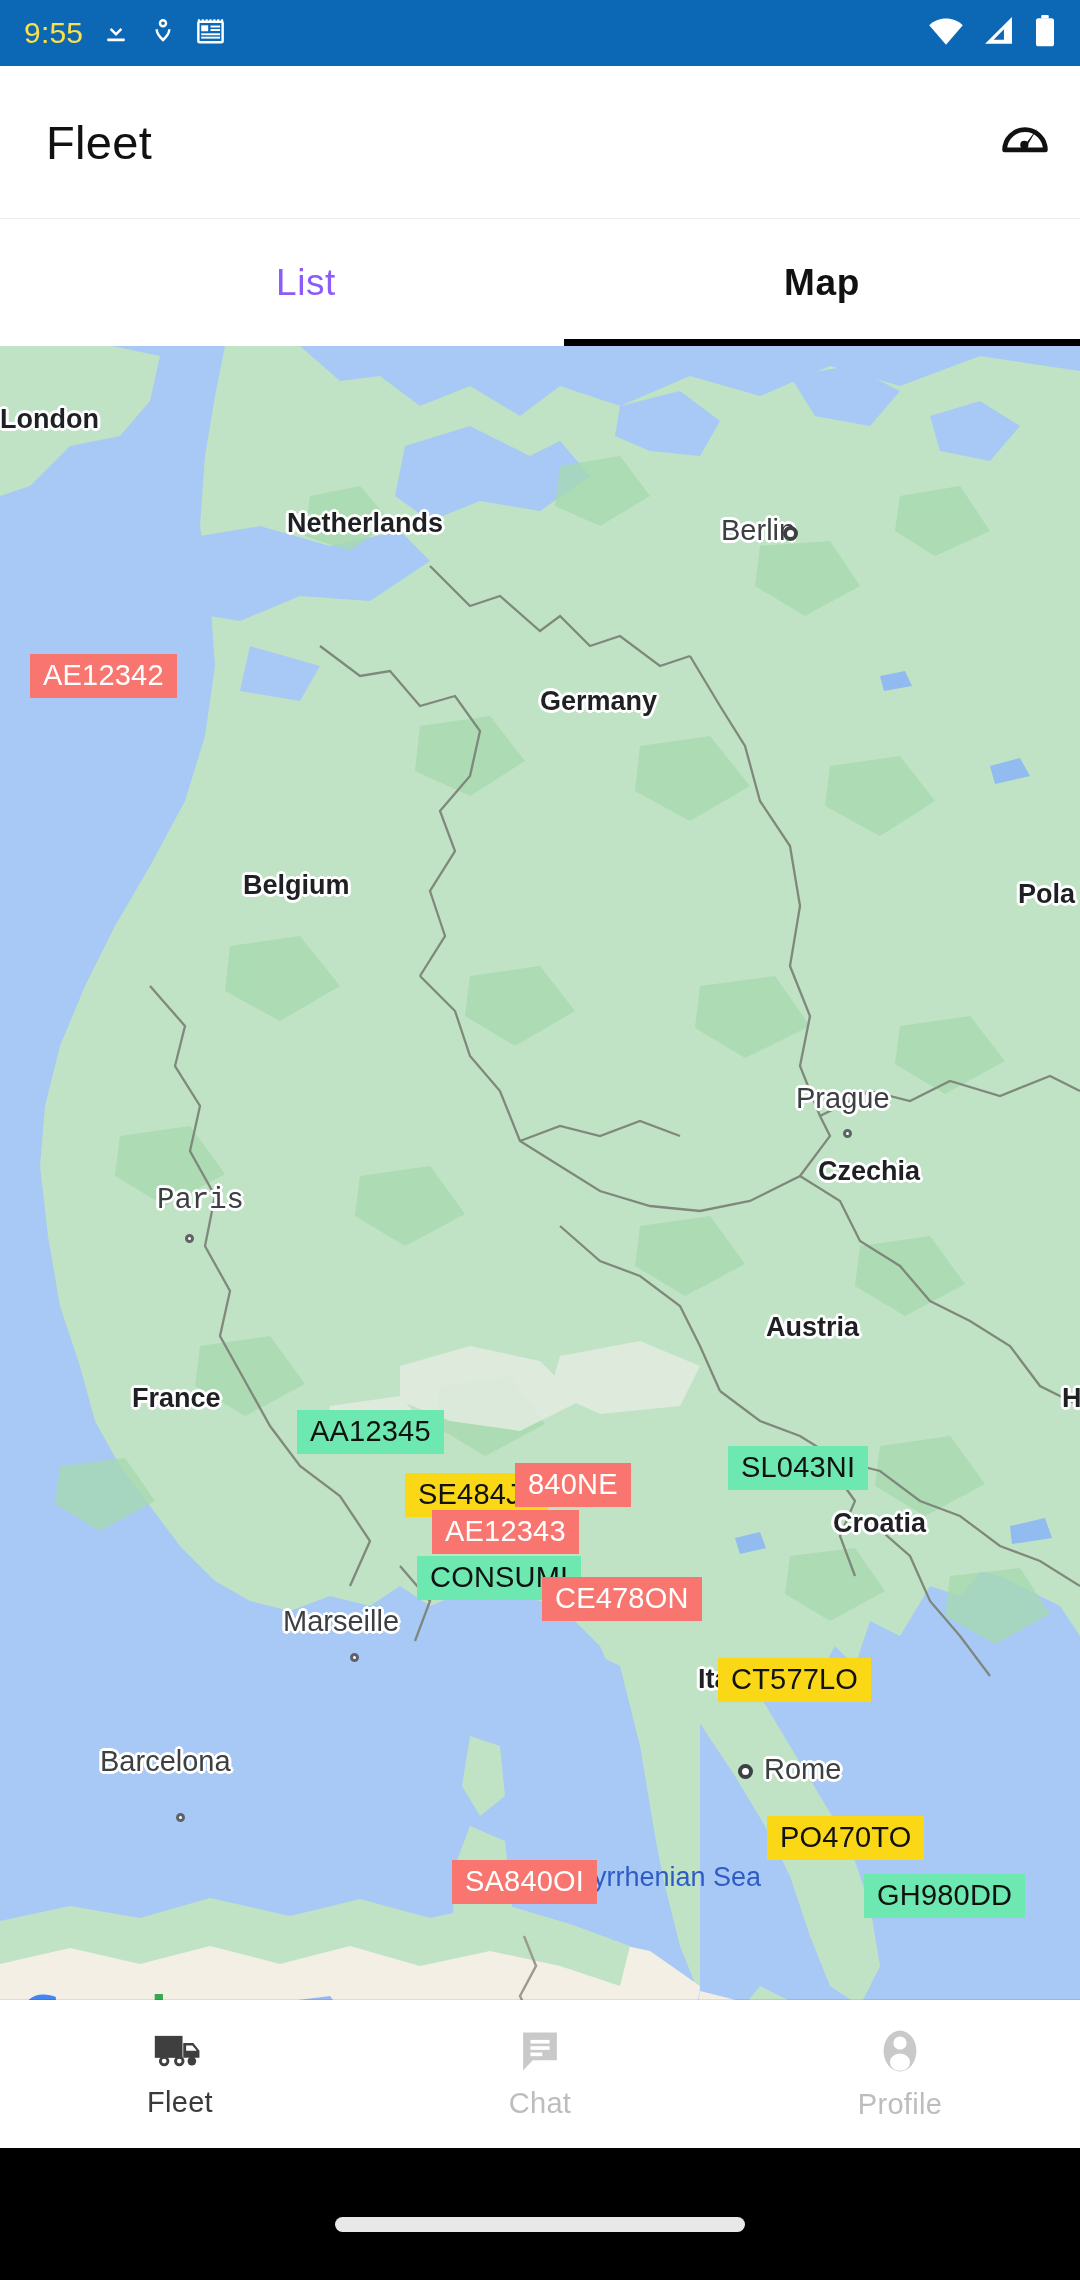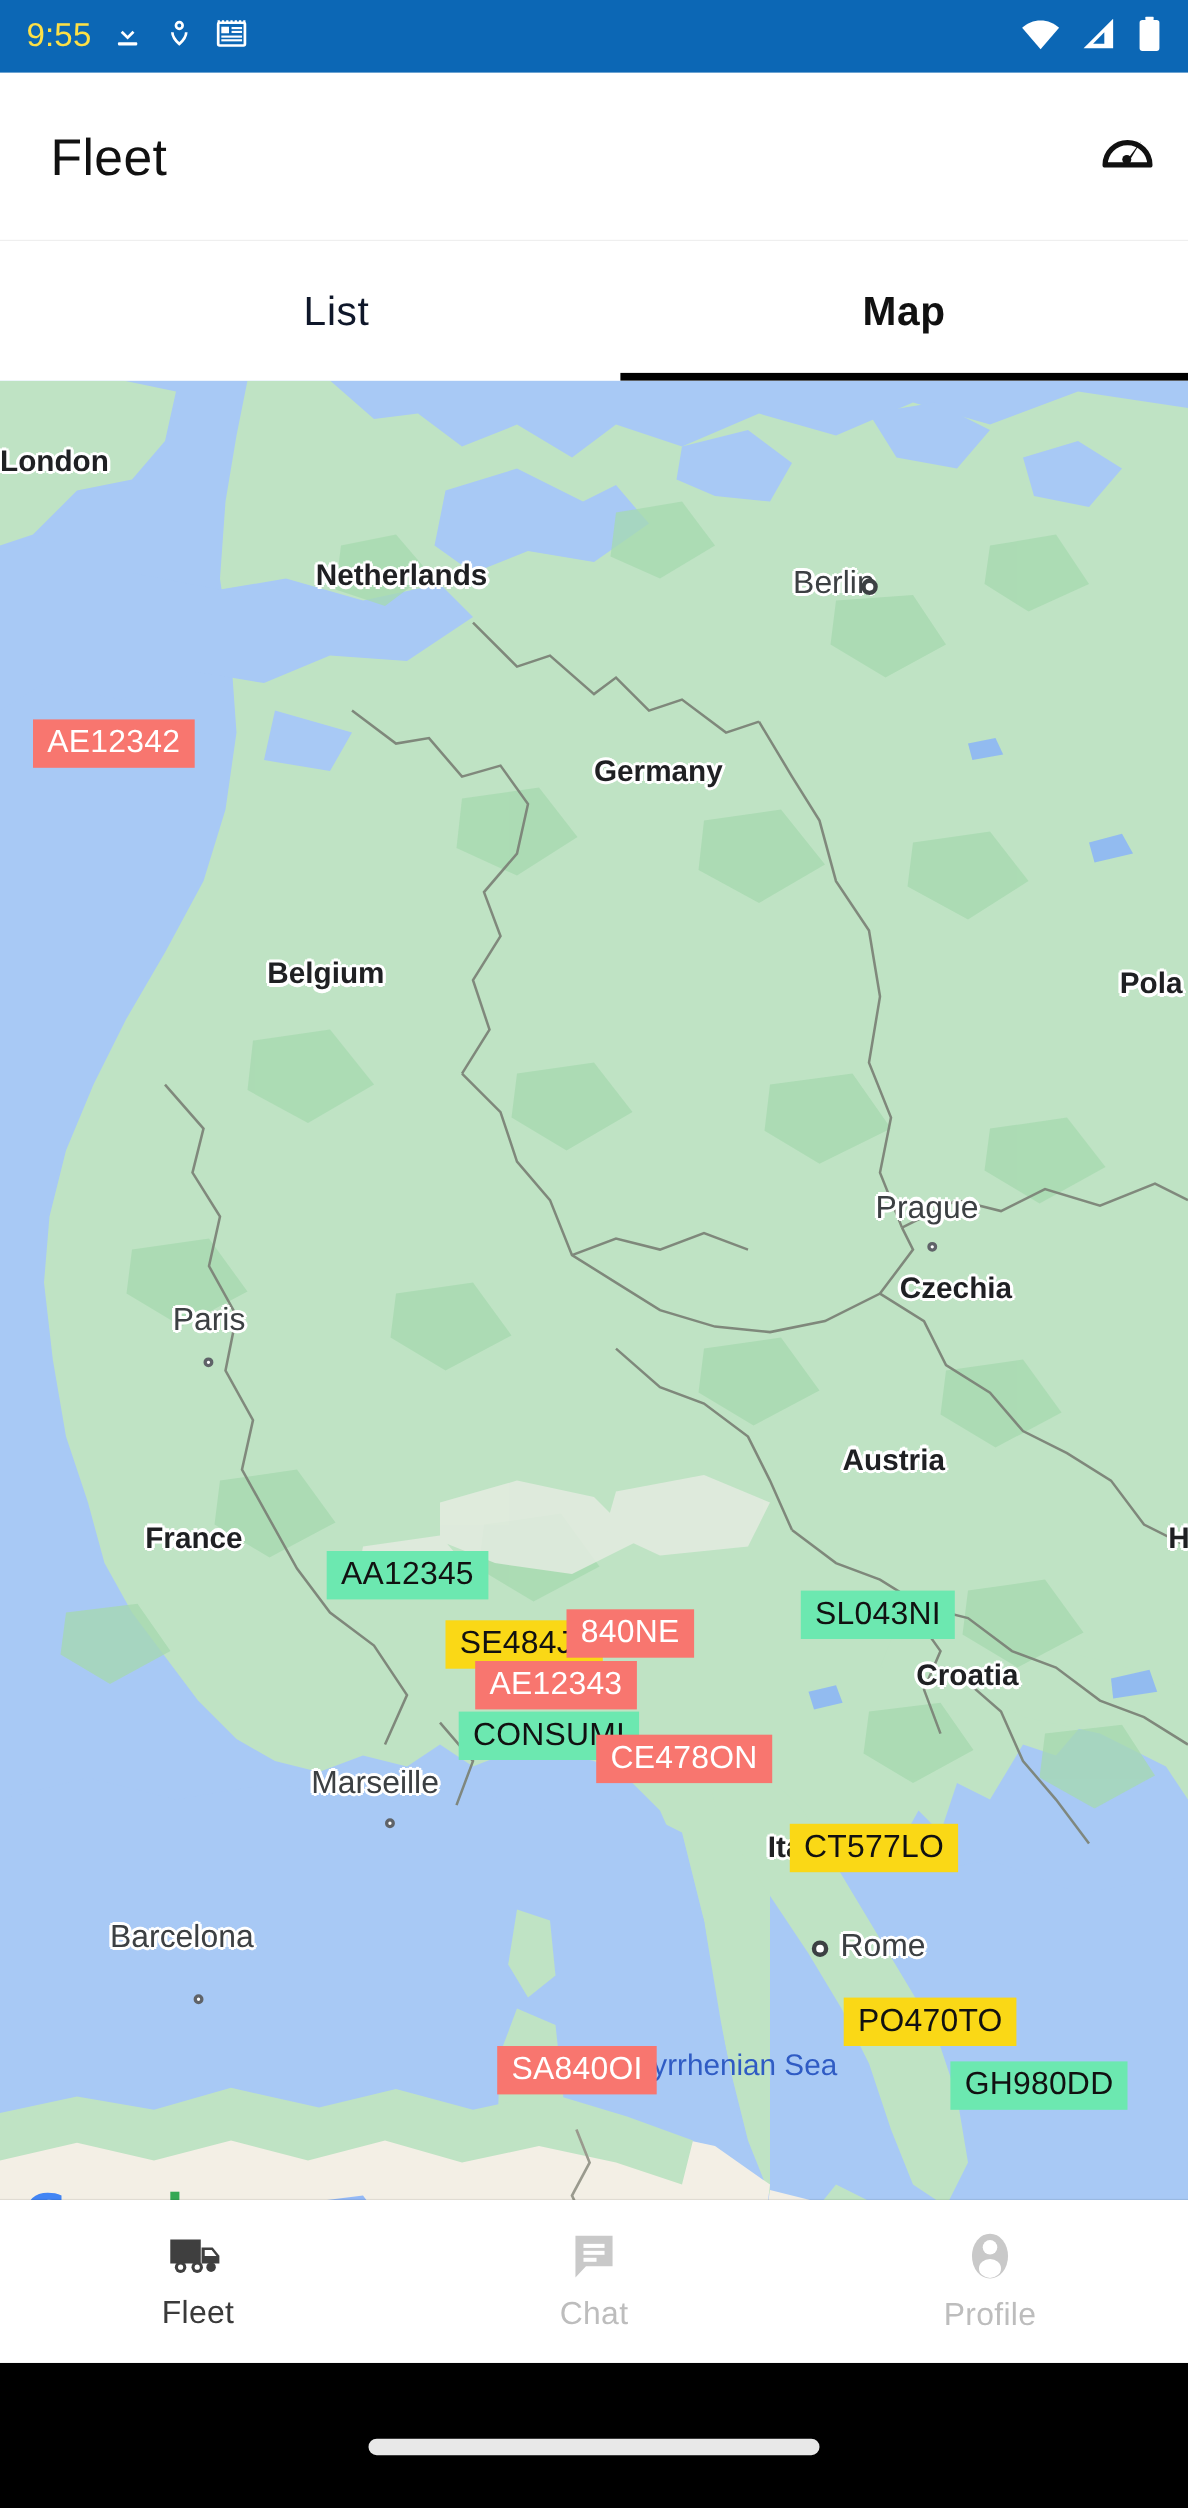--- a/index.html
+++ b/index.html
@@ -28,21 +28,21 @@
   .appbar-title { font-size:47px; color:#111; padding-left:46px; flex:1; font-weight:400; letter-spacing:0.3px; }
   .appbar-action { width:110px; display:flex; align-items:center; justify-content:center; }
 
   
   .tabbar {
     position:absolute; left:0; top:220px; width:1080px; height:126px;
     background:#fff; display:flex; z-index:30;
   }
   .tab { flex:1; display:flex; align-items:center; justify-content:center;
          font-size:37px; letter-spacing:0.6px; position:relative; }
-  .tab.inactive { color:#0f172a;padding-left:48px; }
+  .tab.inactive { color:#8b5cf6;padding-left:48px; }
   .tab.active { color:#111; font-weight:700; }
   .tab-indicator { position:absolute; left:0; bottom:0; width:100%; height:7px; background:#000; }
 
   
   .map {
     position:absolute; left:0; top:346px; width:1080px; height:1722px;
     overflow:hidden; background:#a5c8f5;
   }
   .map-svg { position:absolute; left:0; top:0; width:1080px; height:1722px; display:block; }
 
@@ -311,21 +311,21 @@
       </g>
     </svg>
 
     <div id="place-layer">
         <div class="placelabel country" style="left: 0px; top: 58px;">London</div>
         <div class="placelabel country" style="left: 287px; top: 162px;">Netherlands</div>
         <div class="placelabel city" style="left: 686px; top: 168px; padding-left: 35px;">Berlin</div>
         <div class="placelabel country" style="left: 540px; top: 340px;">Germany</div>
         <div class="placelabel country" style="left: 243px; top: 524px;">Belgium</div>
         <div class="placelabel city" style="left: 796px; top: 736px;">Prague</div>
-        <div class="placelabel city" style="left: 157px; top: 838px;">Paris</div>
+        <div class="placelabel city" style="left: 157px; top: 838px; font-family: Liberation Mono, monospace;">Paris</div>
         <div class="placelabel country" style="left: 818px; top: 810px;">Czechia</div>
         <div class="placelabel country" style="left: 766px; top: 966px;">Austria</div>
         <div class="placelabel country" style="left: 132px; top: 1037px;">France</div>
         <div class="placelabel country" style="left: 805px; top: 1162px; padding-left: 28px;">Croatia</div>
         <div class="placelabel city" style="left: 283px; top: 1259px;">Marseille</div>
         <div class="placelabel country" style="left: 698px; top: 1318px;">Italy</div>
         <div class="placelabel city" style="left: 100px; top: 1399px;">Barcelona</div>
         <div class="placelabel city" style="left: 764px; top: 1407px;">Rome</div>
         <div class="placelabel sea" style="left: 578px; top: 1516px;">Tyrrhenian Sea</div>
         <div class="placelabel country" style="left: 172px; top: 1704px;">Algiers</div>

